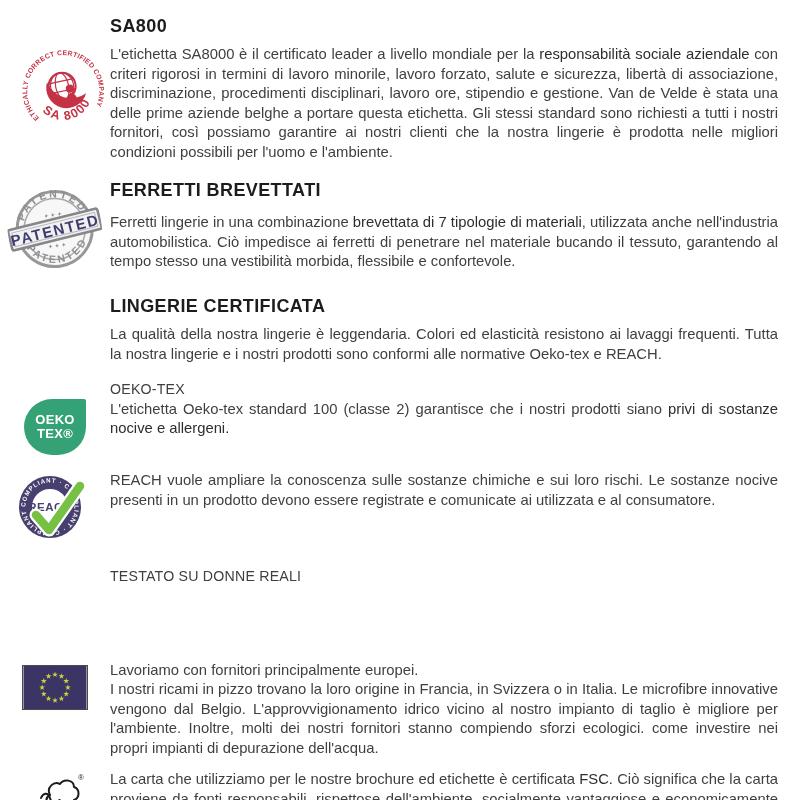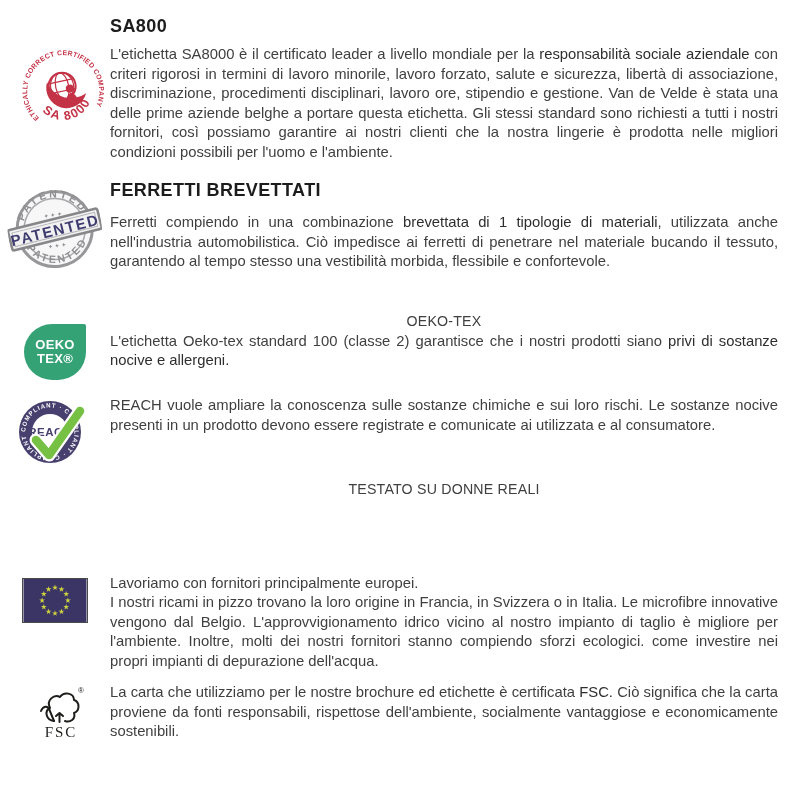--- a/index.html
+++ b/index.html
@@ -24,40 +24,39 @@
     font-weight:700;
     color:#1c1c1c;
     letter-spacing:0.4px;
     margin-bottom:8px;
   }
   .sub-label {
     font-size:14.2px;
     color:#3f3f3f;
     letter-spacing:0.2px;
     line-height:19.5px;
-    text-align:center;
   }
   .intro-line { font-size:14.8px; line-height:19.5px; color:#3f3f3f; }
 
   
   #sec-ferretti { margin-top:18px; }
   #sec-ferretti h2 { margin-bottom:12px; }
   #sec-lingerie { margin-top:22px; }
   #sec-oeko { margin-top:16px; }
   #sec-reach { margin-top:16px; }
-  #sec-testato { margin-top:4px; }
+  #sec-testato { margin-top:16px; }
   #sec-testato p.body-text { margin-top:14px; }
   #sec-europe { margin-top:74px; }
   #sec-fsc { margin-top:12px; }
 
   
   .sa-wrap { margin-left:18px; margin-top:30px; transform:rotate(-12deg); }
   .patented-wrap { margin-top:8px; transform:rotate(-8deg); }
   .oeko-badge {
-    margin-top:12px;
+    margin-top:19px;
     width:62px; height:56px;
     background:#35a276;
     border-radius:28px 2px 28px 28px;
     display:flex; flex-direction:column; align-items:center; justify-content:center;
     color:#ffffff; font-weight:700; font-size:13px; line-height:14px; letter-spacing:0.3px;
   }
   .reach-wrap { margin-top:-2px; }
   .eu-flag { margin-top:4px; border:1px solid #4a4a4a; display:block; }
   .fsc-wrap { margin-left:14px; margin-top:0; }
 </style>
@@ -121,26 +120,30 @@
         <g transform="rotate(-6 47 41)">
           <rect x="1" y="31" width="92" height="21" rx="2" fill="#f1f1f2" stroke="#87878a" stroke-width="2.5"></rect>
           <rect x="4.5" y="34.5" width="85" height="14" fill="none" stroke="#b5b5b8" stroke-width="1"></rect>
           <text x="47" y="47.5" text-anchor="middle" font-size="15" font-weight="bold" letter-spacing="1.5" fill="#3f3d70">PATENTED</text>
         </g>
       </svg>
     </div>
   </div>
   <div class="text-col">
     <h2 class="sec-heading">FERRETTI BREVETTATI</h2>
-    <p class="body-text"><span>Ferretti compiendo in una combinazione </span><b>brevettata di 1 tipologie di materiali</b><span>, utilizzata anche nell'industria automobilistica. Ciò impedisce ai ferretti di penetrare nel materiale bucando il tessuto, garantendo al tempo stesso una vestibilità morbida, flessibile e confortevole.</span></p>
+    <p class="body-text"><span>Ferretti lingerie in una combinazione </span><b>brevettata di 7 tipologie di materiali</b><span>, utilizzata anche nell'industria automobilistica. Ciò impedisce ai ferretti di penetrare nel materiale bucando il tessuto, garantendo al tempo stesso una vestibilità morbida, flessibile e confortevole.</span></p>
   </div>
 </div>
 
 <div class="row" id="sec-lingerie">
   <div class="icon-col"></div>
+  <div class="text-col">
+    <h2 class="sec-heading">LINGERIE CERTIFICATA</h2>
+    <p class="body-text">La qualità della nostra lingerie è leggendaria. Colori ed elasticità resistono ai lavaggi frequenti. Tutta la nostra lingerie e i nostri prodotti sono conformi alle normative Oeko-tex e REACH.</p>
+  </div>
 </div>
 
 <div class="row" id="sec-oeko">
   <div class="icon-col">
     <div class="oeko-badge">
       <span>OEKO</span>
       <span>TEX®</span>
     </div>
   </div>
   <div class="text-col">

